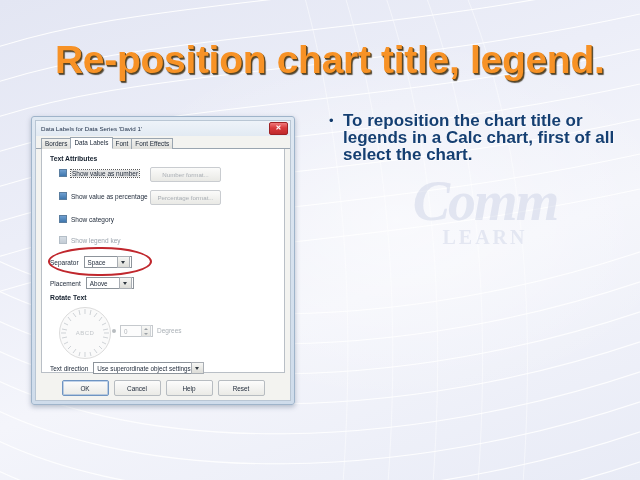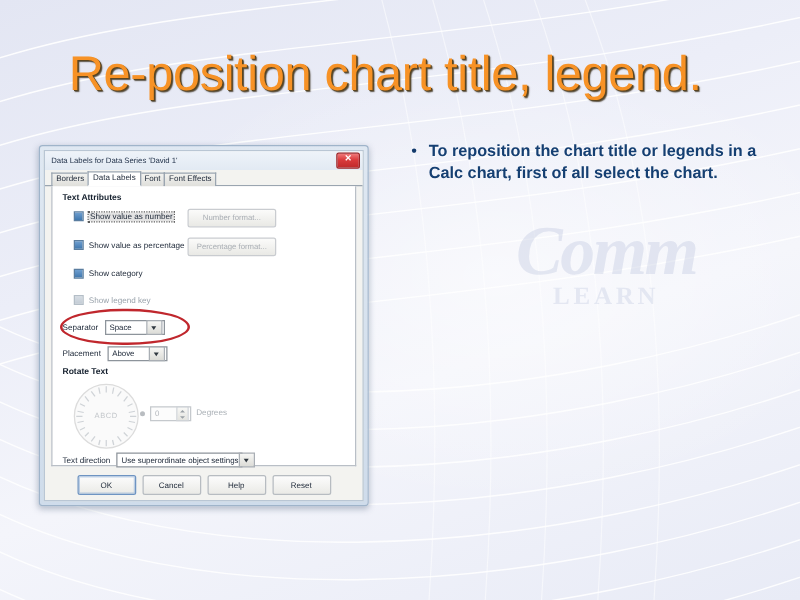--- a/index.html
+++ b/index.html
@@ -44,21 +44,21 @@
     letter-spacing: 3px;
     color: rgba(176,186,214,0.28);
   }
 
   
   #slide-title {
     position: absolute;
     left: 55px; top: 38px;
     width: 560px;
     font-size: 39px;
-    font-weight: normal;
+    font-weight: bold;
     color: #F79226;
     text-shadow:
        1px 1px 0 #5a4520,
        1.6px 1.6px 1px rgba(40,30,10,0.75);
     white-space: nowrap;
     letter-spacing: -0.3px;
   }
 
   
   #body-list {
@@ -71,21 +71,21 @@
     width: 14px;
     flex: 0 0 14px;
     color: #123a6b;
     font-size: 13px;
     line-height: 17px;
     text-align: left;
     padding-left: 4px;
   }
   .bullet-text {
     color: #153f72;
-    font-size: 13px;
+    font-size: 17px;
     font-weight: bold;
     line-height: 17px;
     text-shadow: 0.5px 0.5px 0 rgba(255,255,255,0.6);
   }
 
   
   #dialog-frame {
     position: absolute;
     left: 31px; top: 116px;
     width: 264px; height: 289px;

